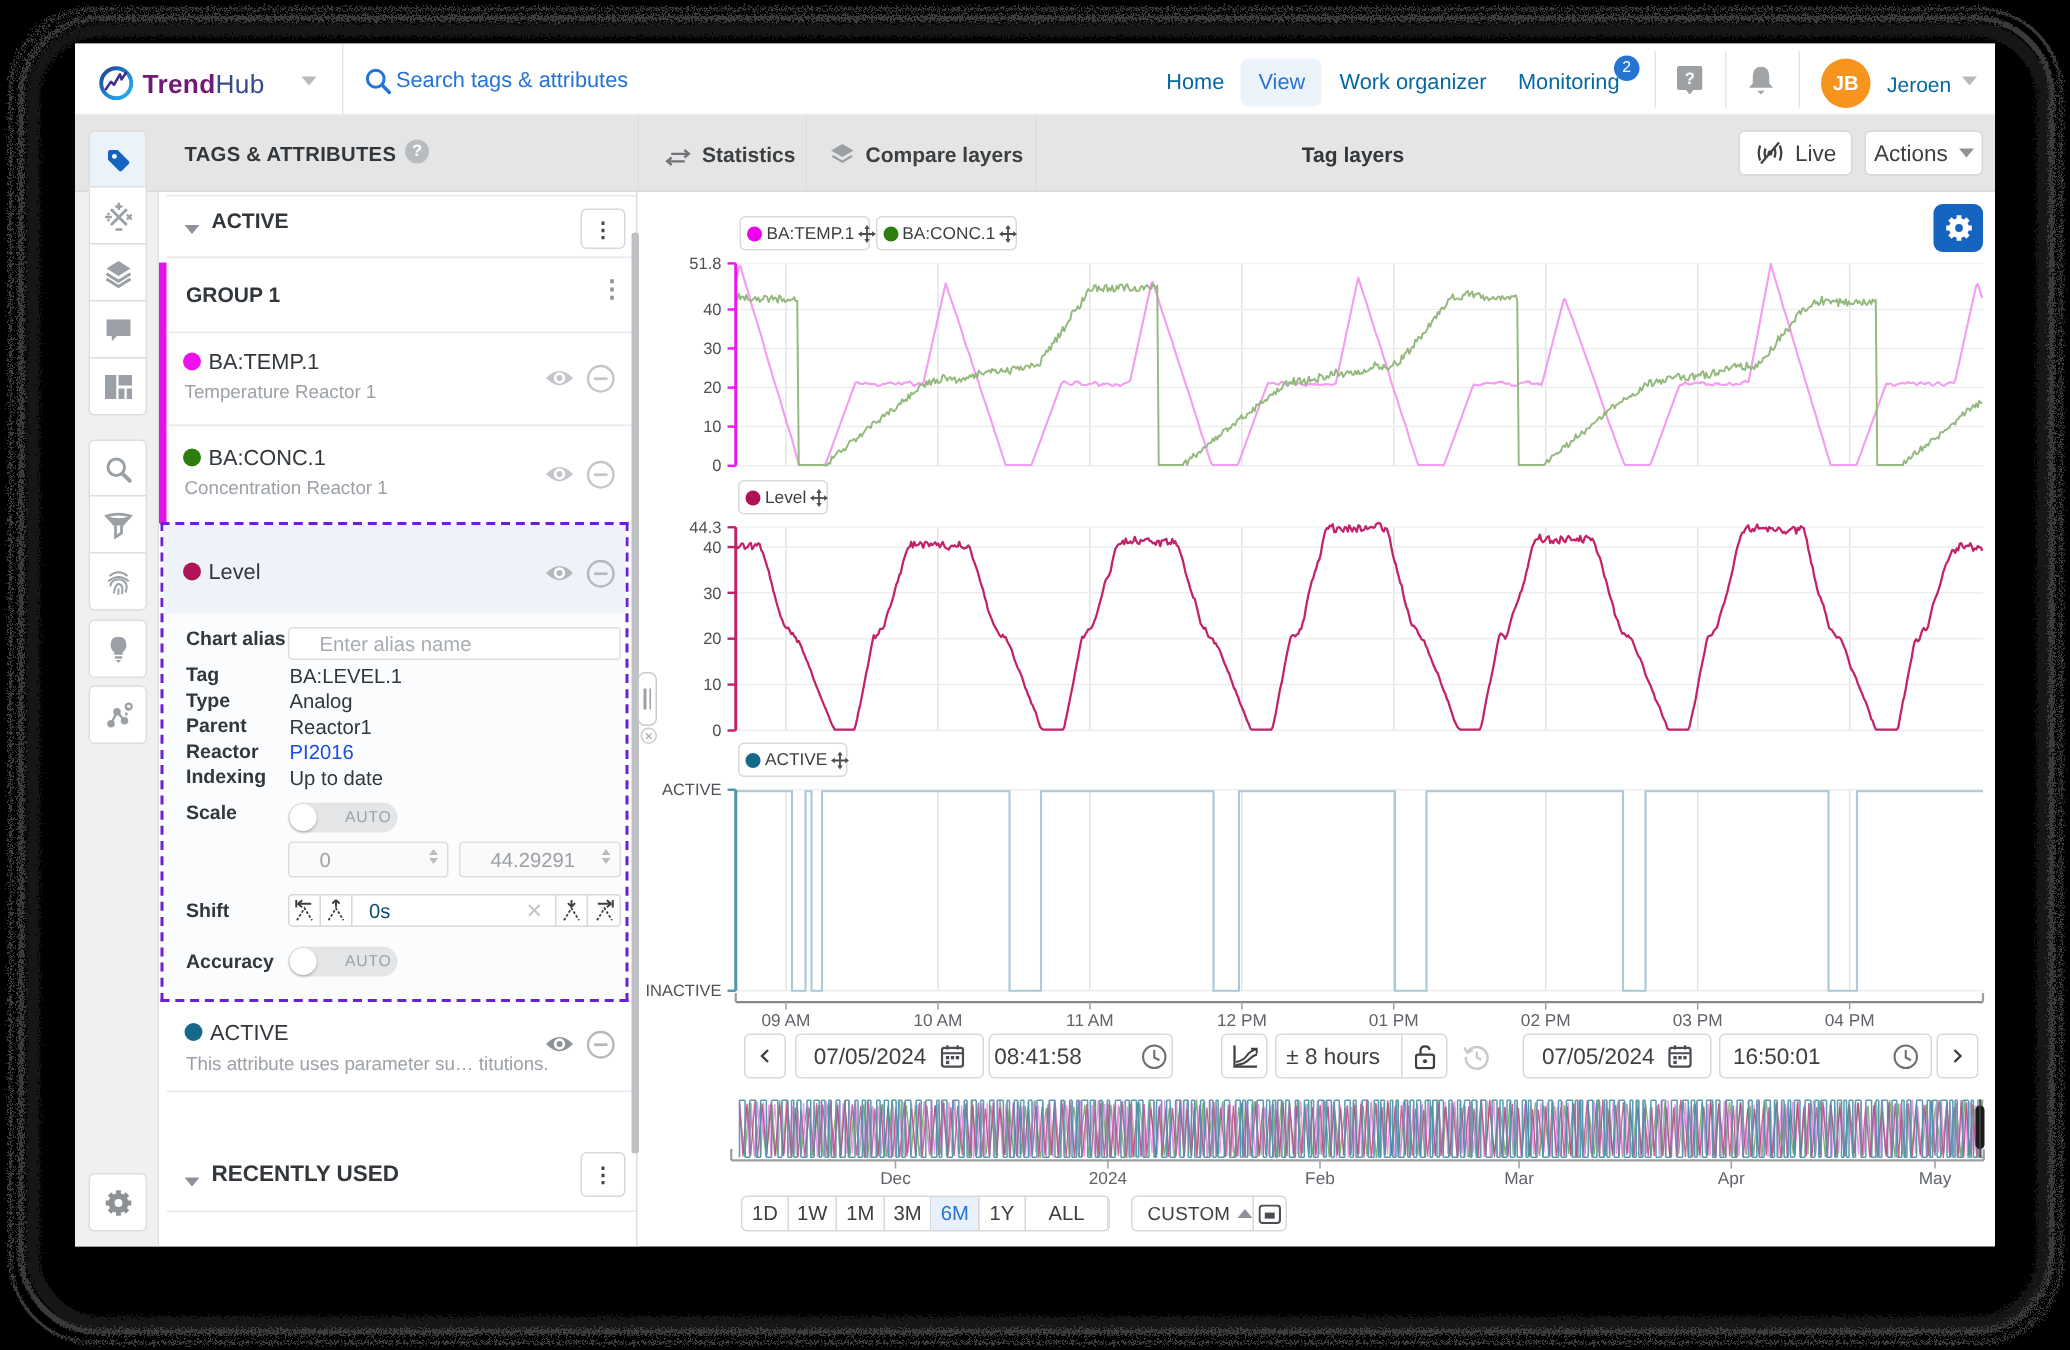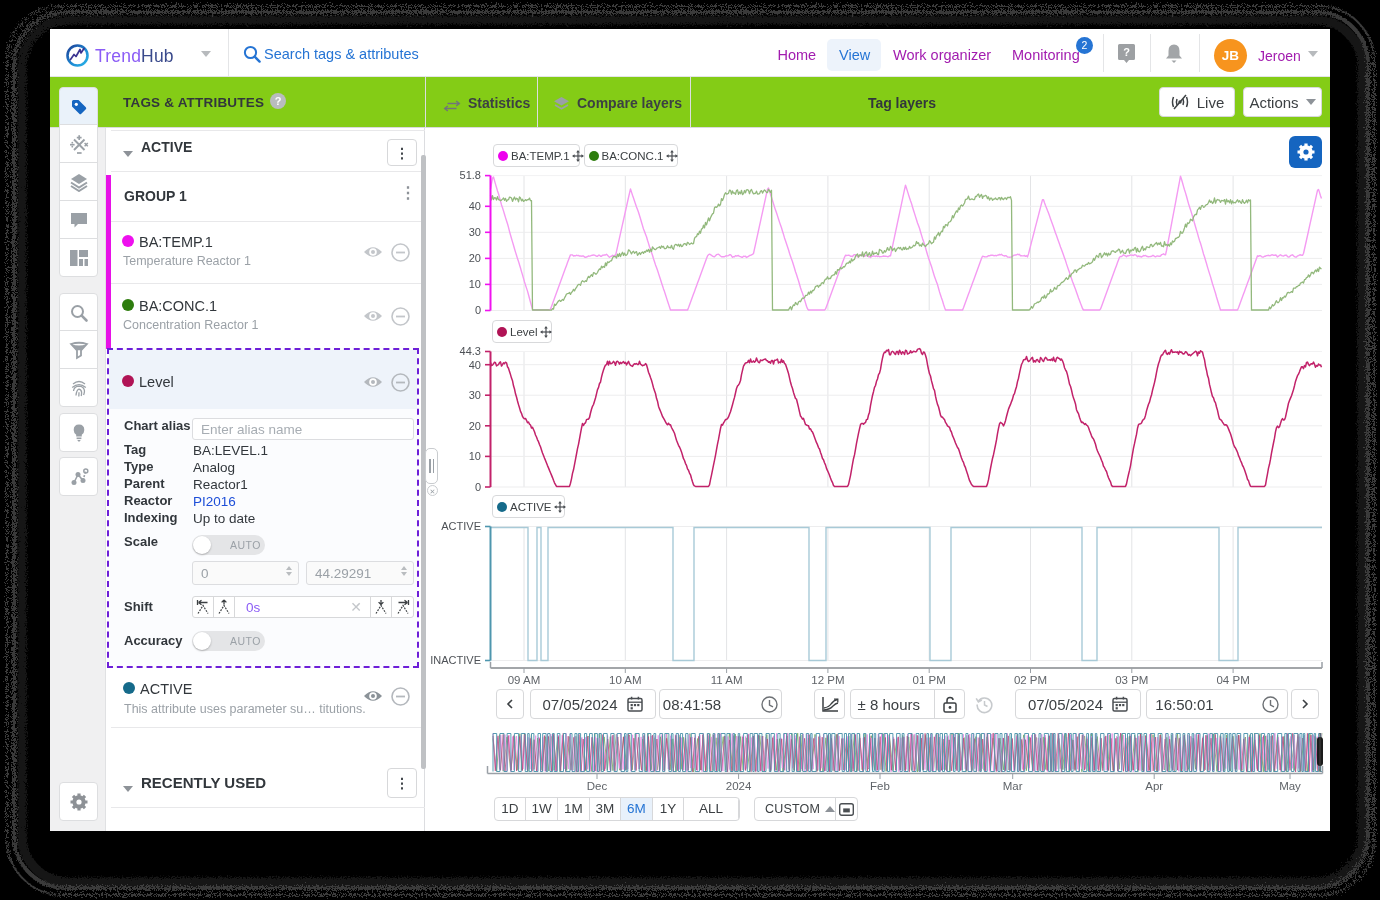--- a/index.html
+++ b/index.html
@@ -1,42 +1,42 @@
 <!DOCTYPE html>
 <html><head><meta charset="utf-8"><style>
 *{margin:0;padding:0;box-sizing:border-box}
 html,body{width:1380px;height:900px;background:#000;font-family:"Liberation Sans",sans-serif;overflow:hidden}
 #app{position:absolute;left:50px;top:29px;width:1280px;height:802px;background:#fff;overflow:hidden}
 .abs{position:absolute}
 
 #nav{position:absolute;left:0;top:0;width:1280px;height:48px;background:#fff;border-bottom:1px solid #e4e5e7}
 .vdiv{position:absolute;top:0;width:1px;background:#e4e5e7}
-.navtxt{position:absolute;font-size:14.5px;color:#a21caf;white-space:nowrap}
+.navtxt{position:absolute;font-size:14.5px;color:#0369a1;white-space:nowrap}
 .caret{display:inline-block;width:0;height:0;border-left:5.5px solid transparent;border-right:5.5px solid transparent;border-top:6.5px solid #b7babd}
 
-#tbar{position:absolute;left:0;top:48px;width:1316px;height:51px;background:#84cc16;border-bottom:1px solid #d9dadc}
+#tbar{position:absolute;left:0;top:48px;width:1316px;height:51px;background:#e5e5e5;border-bottom:1px solid #d9dadc}
 .tbtn{position:absolute;background:#fff;border:1px solid #d7d8da;border-radius:4px;display:flex;align-items:center;justify-content:center;font-size:15px;color:#3c4043;gap:7px}
 
 #rail{position:absolute;left:0;top:99px;width:56px;height:703px;background:#f0f0f1;border-right:1px solid #e0e1e3}
 .rbtn{position:absolute;left:9px;width:39px;height:39px;background:#fff;border:1px solid #dddee0;display:flex;align-items:center;justify-content:center}
 
 #panel{position:absolute;left:56px;top:99px;width:319px;height:703px;background:#fff;border-right:1px solid #dcdde0}
 .prow-border{position:absolute;left:5px;width:314px;height:1px;background:#e8e8ea}
 .ptitle{font-size:14px;font-weight:bold;color:#32373c}
 .psub{font-size:12.5px;color:#9ba1a7}
 .dot{display:inline-block;border-radius:50%}
 .tri{display:inline-block;width:0;height:0;border-left:5px solid transparent;border-right:5px solid transparent;border-top:6px solid #8d9298}
 .menu3{position:absolute;width:30px;height:27px;border:1px solid #d7d8da;border-radius:4px;background:#fff;color:#43484d;display:flex;align-items:center;justify-content:center;font-size:14px;font-weight:bold;letter-spacing:0}
 .eye{position:absolute}
 .flabel{position:absolute;font-size:13px;font-weight:bold;color:#32373c}
 .fval{position:absolute;font-size:13.5px;color:#32373c}
 .toggle{position:absolute;width:73px;height:20px;background:#e4e5e7;border-radius:10px}
 .toggle .knob{position:absolute;left:1px;top:1px;width:18px;height:18px;border-radius:50%;background:#fff;box-shadow:0 1px 2px rgba(0,0,0,.25)}
 .toggle .tlab{position:absolute;left:38px;top:4px;font-size:10.5px;color:#9ba1a7;letter-spacing:.5px}
-.numin{position:absolute;height:24px;background:#fafafa;border:1px solid #dcdde0;border-radius:3px;font-size:13.5px;color:#9ba1a7;display:flex;align-items:center;padding:0 8px}
+.numin{position:absolute;height:24px;background:#fafafa;border:1px solid #dcdde0;border-radius:3px;font-size:13.5px;color:#9ba1a7;display:flex;align-items:center;padding:0 20px}
 .spin{position:absolute;right:6px;top:4px;display:flex;flex-direction:column;gap:2px}
 .spin i{width:0;height:0;border-left:3.5px solid transparent;border-right:3.5px solid transparent;display:block}
 .spin .up{border-bottom:4.5px solid #b9bcbf}
 .spin .dn{border-top:4.5px solid #b9bcbf}
 
 .chip svg{flex:none}
 .chip .dot{flex:none}
 .chip{position:absolute;height:23px;background:#fff;border:1px solid #d8d9db;border-radius:4px;display:flex;align-items:center;justify-content:space-between;padding:0 6px 0 4px;font-size:11.5px;color:#3c4043;z-index:5;box-sizing:border-box}
 
 .cbtn{position:absolute;top:660px;height:30px;background:#fff;border:1px solid #d7d8da;border-radius:4px;display:flex;align-items:center;justify-content:center;font-size:15px;color:#3c4043}
@@ -58,21 +58,21 @@
           <defs>
             <linearGradient id="lg" x1="0" y1="0" x2="1" y2="1">
               <stop offset="0" stop-color="#1d3f96"></stop>
               <stop offset=".55" stop-color="#1e88d2"></stop>
               <stop offset="1" stop-color="#29b6e8"></stop>
             </linearGradient>
           </defs>
           <circle cx="11.5" cy="11.5" r="10" fill="none" stroke="url(#lg)" stroke-width="2.6"></circle>
           <path d="M4.5 15.5 L8 10.5 L10 12.5 L14 5.5 L15 9 L18 4.5" fill="none" stroke="#3b3391" stroke-width="1.7" stroke-linejoin="round" stroke-linecap="round"></path>
         </svg></div>
-      <div class="abs" style="left:45px;top:17px;font-size:17.5px;letter-spacing:.2px"><span style="font-weight:normal;color:#8b5cf6">Trend</span><span style="color:#3a4a8c">Hub</span></div>
+      <div class="abs" style="left:45px;top:17px;font-size:17.5px;letter-spacing:.2px"><span style="font-weight:bold;color:#701a75">Trend</span><span style="color:#3a4a8c">Hub</span></div>
       <div class="abs caret" style="left:151px;top:22px"></div>
       <div class="vdiv" style="left:178px;height:48px"></div>
       <div class="abs" style="left:193px;top:16px"><svg width="18" height="18" viewBox="0 0 18 18" style="">
           <circle cx="7.5" cy="7.5" r="5.6" fill="none" stroke="#2574d4" stroke-width="2"></circle>
           <path d="M11.7 11.7 L16.6 16.6" stroke="#2574d4" stroke-width="2.4" stroke-linecap="round"></path>
         </svg></div>
       <div class="abs" style="left:214px;top:16.5px;font-size:14.5px;color:#2574d4">Search tags &amp; attributes</div>
       <div class="navtxt" style="left:727.5px;top:18px">Home</div>
       <div class="abs" style="left:776.5px;top:9.5px;width:54px;height:32px;background:#edf3fb;border-radius:5px"></div>
       <div class="navtxt" style="left:789px;top:18px;color:#2574d4">View</div>
@@ -311,21 +311,21 @@
             <path d="M2.5 3.5 L11.5 3.5 M2.5 3.5 L5.5 1.2 M2.5 3.5 L5.5 5.8 M1.5 1 L1.5 6" stroke="#3c4043" stroke-width="1.3" fill="none"></path>
             <path d="M2 14.5 L7 6.5 L12 14.5" fill="none" stroke="#3c4043" stroke-width="1.2" stroke-dasharray="1.8 1.2"></path>
           </svg>
         </span>
         <span style="width:21px;height:22px;border-right:1px solid #d7d8da;display:flex;align-items:center;justify-content:center">
           <svg width="14" height="16" viewBox="0 0 14 16" style="">
             <path d="M7 1 L7 5.5 M7 1 L4.6 3.4 M7 1 L9.4 3.4" stroke="#3c4043" stroke-width="1.3" fill="none"></path>
             <path d="M2 14.5 L7 6.5 L12 14.5" fill="none" stroke="#3c4043" stroke-width="1.2" stroke-dasharray="1.8 1.2"></path>
           </svg>
         </span>
-        <span style="flex:1;padding-left:11px;font-size:13.5px;color:#8b5cf6">0s</span>
+        <span style="flex:1;padding-left:11px;font-size:13.5px;color:#0c4a6e">0s</span>
         <span style="color:#c3c6ca;font-size:14px;margin-right:8px">✕</span>
         <span style="width:21px;height:22px;border-left:1px solid #d7d8da;display:flex;align-items:center;justify-content:center">
           <svg width="14" height="16" viewBox="0 0 14 16" style="">
             <path d="M7 1 L7 5.5 M7 5.5 L4.6 3.1 M7 5.5 L9.4 3.1" stroke="#3c4043" stroke-width="1.3" fill="none"></path>
             <path d="M2 14.5 L7 6.5 L12 14.5" fill="none" stroke="#3c4043" stroke-width="1.2" stroke-dasharray="1.8 1.2"></path>
           </svg>
         </span>
         <span style="width:22px;height:22px;border-left:1px solid #d7d8da;display:flex;align-items:center;justify-content:center">
           <svg width="14" height="16" viewBox="0 0 14 16" style="">
             <path d="M2.5 3.5 L11.5 3.5 M11.5 3.5 L8.5 1.2 M11.5 3.5 L8.5 5.8 M12.5 1 L12.5 6" stroke="#3c4043" stroke-width="1.3" fill="none"></path>

